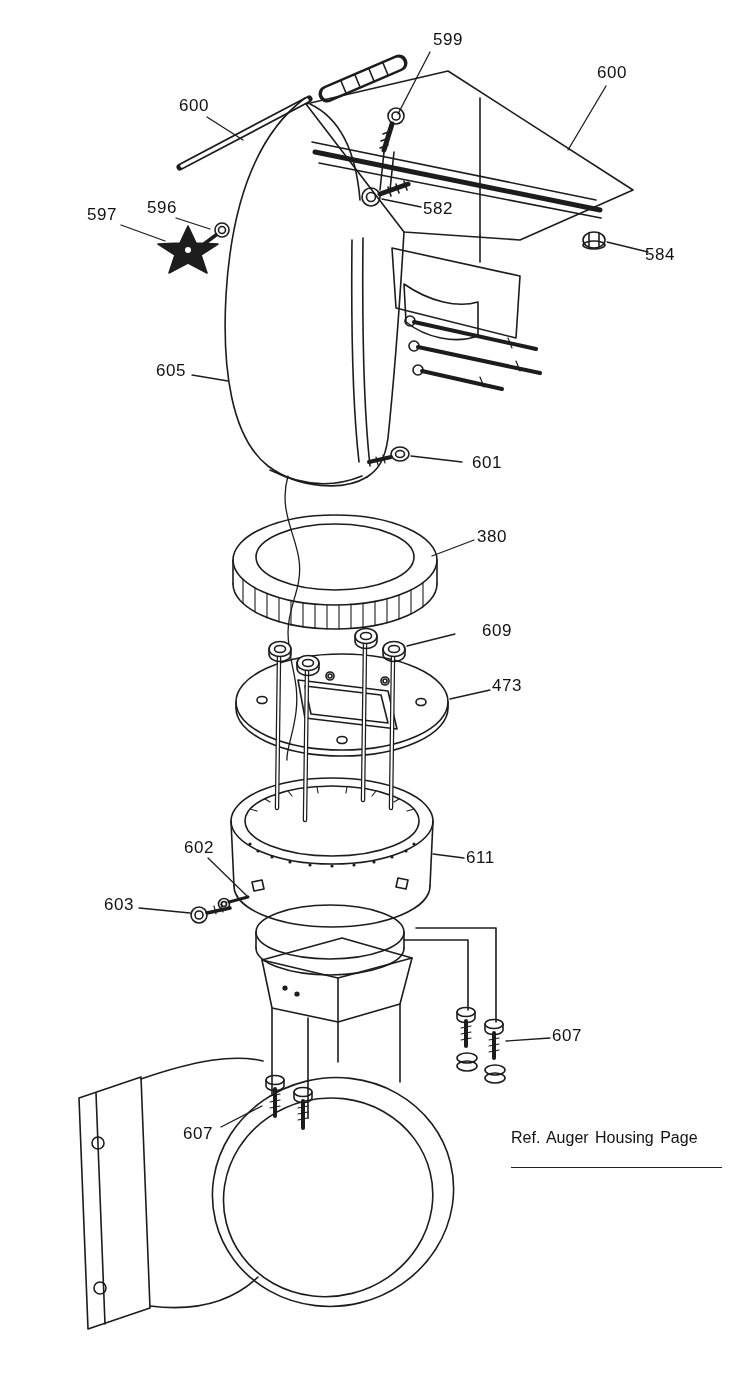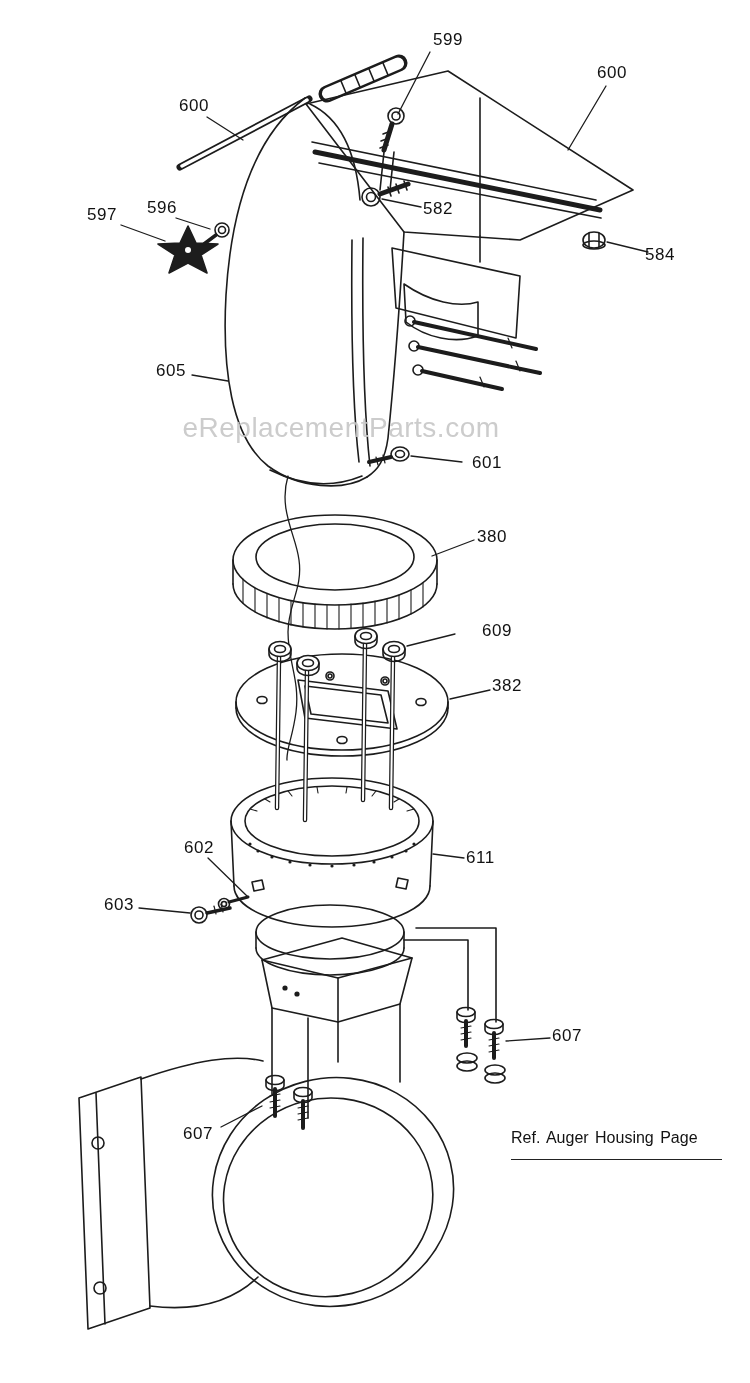--- a/index.html
+++ b/index.html
@@ -5,21 +5,21 @@
   html,body{margin:0;padding:0;background:#ffffff;}
   body{width:750px;height:1383px;position:relative;overflow:hidden;
        font-family:"Liberation Sans",sans-serif;}
   .stage{position:absolute;left:0;top:0;width:750px;height:1383px;background:#fff;}
   svg{position:absolute;left:0;top:0;}
   .part-label{position:absolute;font-size:17px;color:#121212;letter-spacing:.5px;
               white-space:nowrap;}
   .watermark{position:absolute;left:158px;top:412px;width:366px;text-align:center;
              font-size:28px;color:#c7c7c7;opacity:.9;letter-spacing:.5px;}
   .ref-note{position:absolute;left:511px;top:1129px;font-size:16px;color:#121212;
-            min-width:211px;border-bottom:1.6px solid #222;padding-bottom:12px;
+            min-width:211px;border-bottom:1.6px solid #222;padding-bottom:20px;
             word-spacing:2px;white-space:nowrap;}
 </style>
 </head>
 <body>
 
 <div class="stage">
 
 <svg width="750" height="1383" viewBox="0 0 750 1383">
 <g fill="none" stroke="#1c1c1c" stroke-width="1.6" stroke-linecap="round" stroke-linejoin="round">
 
@@ -315,34 +315,33 @@
     <line x1="208" y1="858" x2="248" y2="897"></line>
     <line x1="464" y1="858" x2="433" y2="854"></line>
     <line x1="139" y1="908" x2="190" y2="913"></line>
     <line x1="550" y1="1038" x2="506" y2="1041"></line>
     <line x1="221" y1="1127" x2="262" y2="1106"></line>
   </g>
 
 </g>
 </svg>
 
-<div class="watermark">eReplacementParts.com</div>
 
 <div class="part-label" style="left:433px;top:30px">599</div>
 <div class="part-label" style="left:597px;top:63px">600</div>
 <div class="part-label" style="left:179px;top:96px">600</div>
 <div class="part-label" style="left:87px;top:205px">597</div>
 <div class="part-label" style="left:147px;top:198px">596</div>
 <div class="part-label" style="left:645px;top:245px">584</div>
 <div class="part-label" style="left:423px;top:199px">582</div>
 <div class="part-label" style="left:156px;top:361px">605</div>
 <div class="part-label" style="left:472px;top:453px">601</div>
 <div class="part-label" style="left:477px;top:527px">380</div>
 <div class="part-label" style="left:482px;top:621px">609</div>
-<div class="part-label" style="left:492px;top:676px">382</div>
+<div class="part-label" style="left:492px;top:676px">473</div>
 <div class="part-label" style="left:184px;top:838px">602</div>
 <div class="part-label" style="left:466px;top:848px">611</div>
 <div class="part-label" style="left:104px;top:895px">603</div>
 <div class="part-label" style="left:552px;top:1026px">607</div>
 <div class="part-label" style="left:183px;top:1124px">607</div>
 
 <div class="ref-note">Ref. Auger Housing Page</div>
 
 </div>
 

